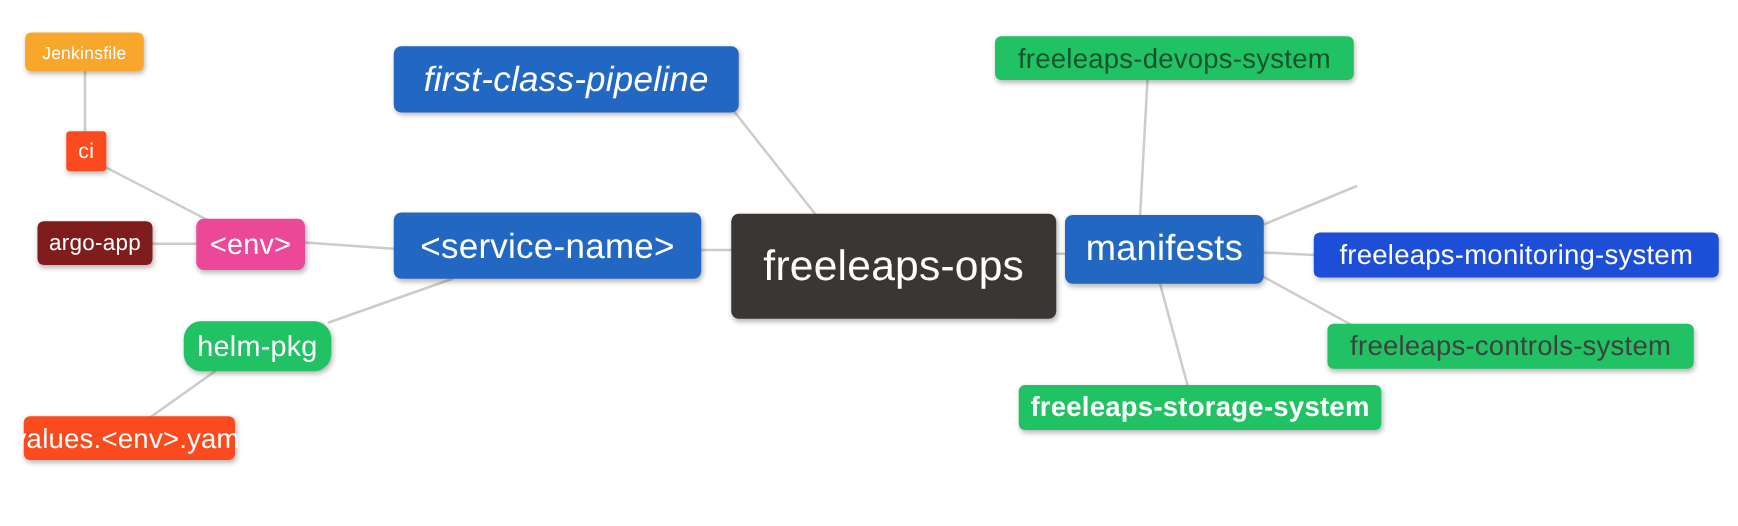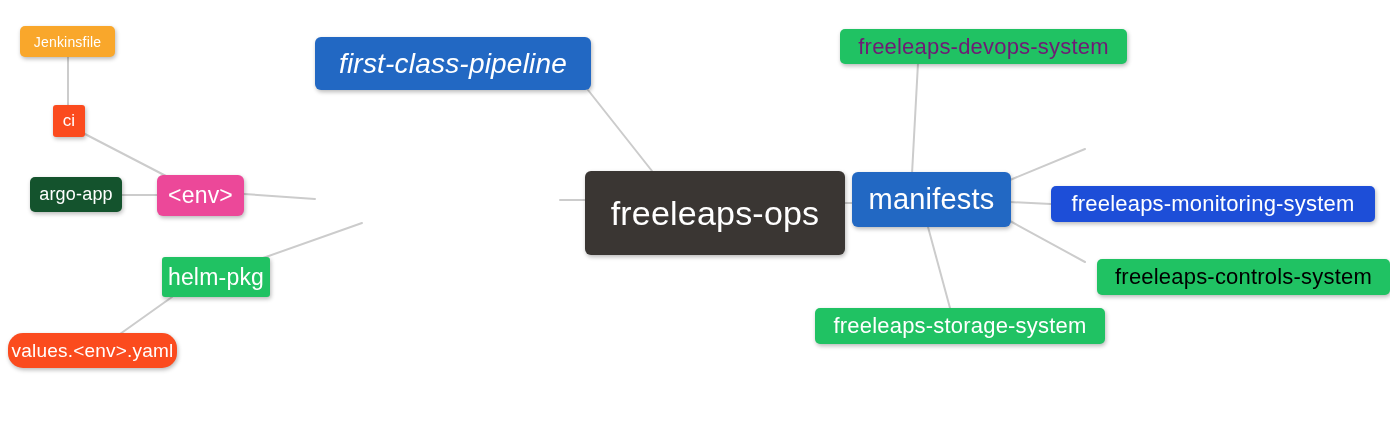--- a/index.html
+++ b/index.html
@@ -53,24 +53,25 @@
       <line x1="844" y1="203" x2="853" y2="203" stroke="#cccccc"></line>
       <line x1="912" y1="174" x2="918" y2="63" stroke="#cccccc"></line>
       <line x1="1010" y1="180" x2="1085" y2="149" stroke="#cccccc"></line>
       <line x1="1010" y1="202" x2="1051" y2="204" stroke="#cccccc"></line>
       <line x1="1010" y1="221" x2="1085" y2="262" stroke="#cccccc"></line>
       <line x1="928" y1="227" x2="950" y2="308" stroke="#cccccc"></line>
     </svg>
 
 <div class="node" style="left: 20px; top: 26px; width: 95px; height: 31px; background: rgb(249, 167, 43); color: rgb(255, 255, 255); font-size: 14px; border-radius: 5px;">Jenkinsfile</div>
     <div class="node" style="left: 53px; top: 105px; width: 32px; height: 32px; background: rgb(251, 75, 30); color: rgb(255, 255, 255); font-size: 17px; border-radius: 3px;">ci</div>
-    <div class="node" style="left: 30px; top: 177px; width: 92px; height: 35px; background: #14532d; color: rgb(255, 255, 255); font-size: 18px; border-radius: 5px;">argo-app</div>
+    <div class="node" style="left: 30px; top: 177px; width: 92px; height: 35px; background: #7f1d1d; color: rgb(255, 255, 255); font-size: 18px; border-radius: 5px;">argo-app</div>
     <div class="node" style="left: 157px; top: 175px; width: 87px; height: 41px; background: #ec4899; color: rgb(255, 255, 255); font-size: 23px; border-radius: 6px;">&lt;env&gt;</div>
-    <div class="node" style="left: 147px; top: 257px; width: 108px; height: 40px; background: rgb(32, 194, 99); color: rgb(255, 255, 255); font-size: 23px; border-radius: 3px; margin-left: 15px;">helm-pkg</div>
-    <div class="node" style="left: 8px; top: 333px; width: 169px; height: 35px; background: rgb(251, 75, 30); color: rgb(255, 255, 255); font-size: 19px; border-radius: 15px;">values.&lt;env&gt;.yaml</div>
+    <div class="node" style="left: 147px; top: 257px; width: 118px; height: 40px; background: rgb(32, 194, 99); color: rgb(255, 255, 255); font-size: 23px; border-radius: 14px;">helm-pkg</div>
+    <div class="node" style="left: 19px; top: 333px; width: 169px; height: 35px; background: rgb(251, 75, 30); color: rgb(255, 255, 255); font-size: 22px; border-radius: 5px;">values.&lt;env&gt;.yaml</div>
     <div class="node" style="left: 315px; top: 37px; width: 276px; height: 53px; background: rgb(34, 104, 195); color: rgb(255, 255, 255); font-size: 28px; border-radius: 6px; font-style: italic;">first-class-pipeline</div>
+    <div class="node" style="left: 315px; top: 170px; width: 246px; height: 53px; background: rgb(34, 104, 195); color: rgb(255, 255, 255); font-size: 28px; border-radius: 6px;">&lt;service-name&gt;</div>
     <div class="node" style="left: 585px; top: 171px; width: 260px; height: 84px; background: rgb(58, 54, 51); color: rgb(255, 255, 255); font-size: 34px; border-radius: 6px;">freeleaps-ops</div>
     <div class="node" style="left: 852px; top: 172px; width: 159px; height: 55px; background: rgb(34, 104, 195); color: rgb(255, 255, 255); font-size: 29px; border-radius: 6px;">manifests</div>
-    <div class="node" style="left: 796px; top: 29px; width: 287px; height: 35px; background: rgb(32, 194, 99); color: #701a75; font-size: 22px; border-radius: 5px; margin-left: 44px;">freeleaps-devops-system</div>
+    <div class="node" style="left: 796px; top: 29px; width: 287px; height: 35px; background: rgb(32, 194, 99); color: #14532d; font-size: 22px; border-radius: 5px;">freeleaps-devops-system</div>
     <div class="node" style="left: 1051px; top: 186px; width: 324px; height: 36px; background: #1d4ed8; color: rgb(255, 255, 255); font-size: 22px; border-radius: 5px;">freeleaps-monitoring-system</div>
-    <div class="node" style="left: 1062px; top: 259px; width: 293px; height: 36px; background: rgb(32, 194, 99); color: #000000; font-size: 22px; border-radius: 5px; margin-left: 35px;">freeleaps-controls-system</div>
-    <div class="node" style="left: 815px; top: 308px; width: 290px; height: 36px; background: rgb(32, 194, 99); color: rgb(255, 255, 255); font-size: 22px; border-radius: 5px;">freeleaps-storage-system</div>
+    <div class="node" style="left: 1062px; top: 259px; width: 293px; height: 36px; background: rgb(32, 194, 99); color: #404040; font-size: 22px; border-radius: 5px;">freeleaps-controls-system</div>
+    <div class="node" style="left: 815px; top: 308px; width: 290px; height: 36px; background: rgb(32, 194, 99); color: rgb(255, 255, 255); font-size: 22px; border-radius: 5px; font-weight: bold;">freeleaps-storage-system</div>
   </div>
 
 </body></html>

